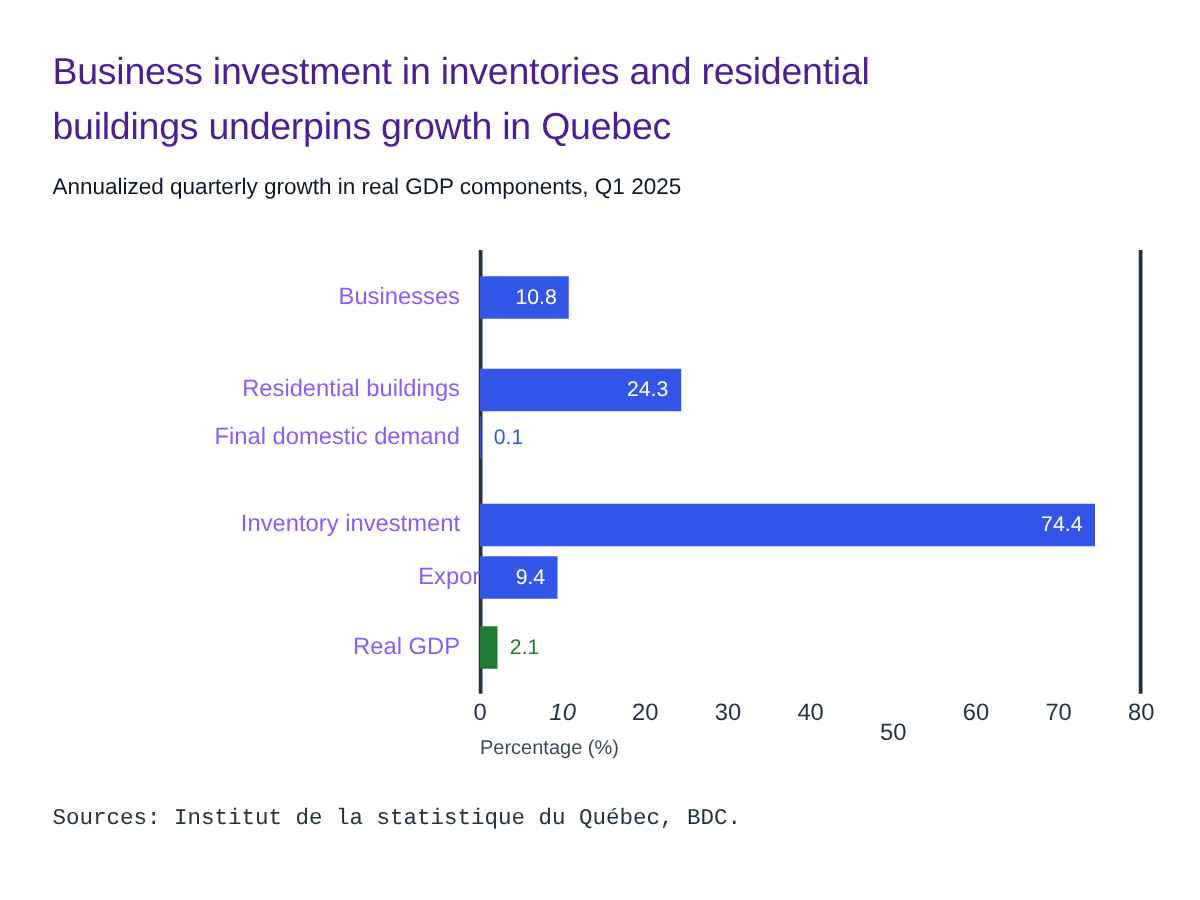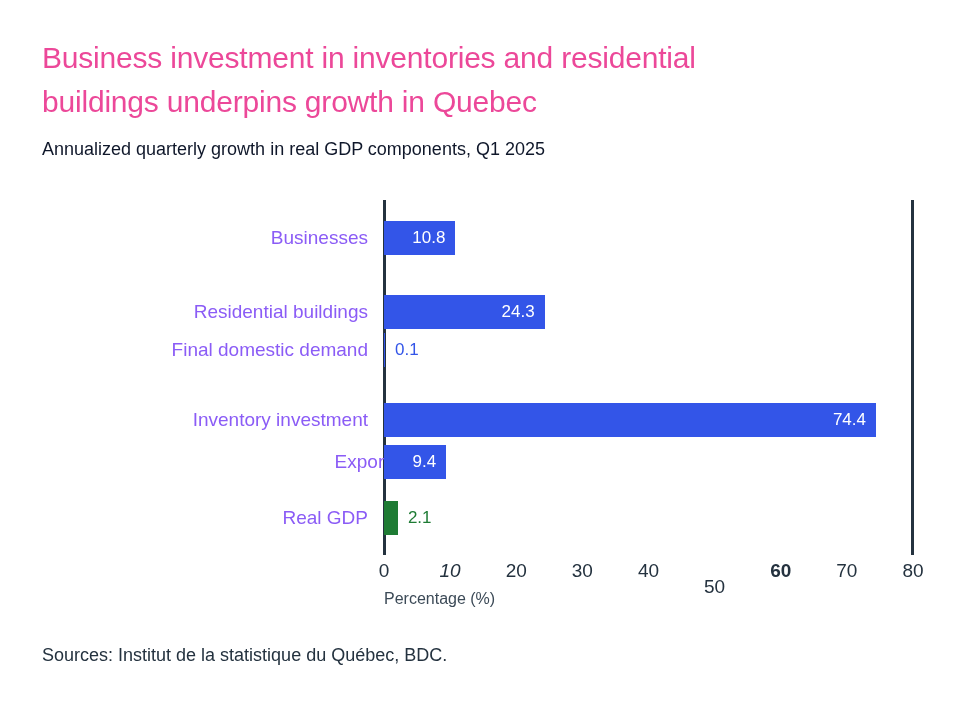--- a/index.html
+++ b/index.html
@@ -26,21 +26,21 @@
   .header {
     position: absolute;
     left: 42px;
     top: 36px;
     width: 820px;
   }
   .chart-title {
     font-size: 30px;
     line-height: 44px;
     font-weight: 400;
-    color: #ec4899;
+    color: #4c1d95;
     letter-spacing: -0.2px;
     margin: 0;
     white-space: pre-line;
   }
   .chart-subtitle {
     font-size: 18px;
     line-height: 26px;
     font-weight: 400;
     color: #0f172a;
     margin: 12px 0 0 0;
@@ -130,20 +130,21 @@
     color: #3c4a57;
   }
 
   
   .sources {
     position: absolute;
     left: 42px;
     top: 645px;
     font-size: 18px;
     color: #24323f;
+    font-family: Liberation Mono, monospace;
   }
 </style>
 </head>
 <body>
 
 <div class="page">
 
   <div class="header">
     <h1 class="chart-title">Business investment in inventories and residential
 buildings underpins growth in Quebec</h1>
@@ -187,21 +188,21 @@
           <div class="bar-value outside-green" style="left: 407.886px;">2.1</div>
         </div>
       </div>
     <div id="xticks-layer">
         <div class="xtick-label" style="left: 384px;">0</div>
         <div class="xtick-label" style="left: 450.125px; font-style: italic;">10</div>
         <div class="xtick-label" style="left: 516.25px;">20</div>
         <div class="xtick-label" style="left: 582.375px;">30</div>
         <div class="xtick-label" style="left: 648.5px;">40</div>
         <div class="xtick-label" style="left: 714.625px; margin-top: 16px;">50</div>
-        <div class="xtick-label" style="left: 780.75px; font-weight: bold;">60</div>
+        <div class="xtick-label" style="left: 780.75px;">60</div>
         <div class="xtick-label" style="left: 846.875px;">70</div>
         <div class="xtick-label" style="left: 913px;">80</div>
       </div>
 
     <div class="xaxis-title">Percentage (%)</div>
   </div>
 
   <div class="sources">Sources: Institut de la statistique du Québec, BDC.</div>
 
 </div>

